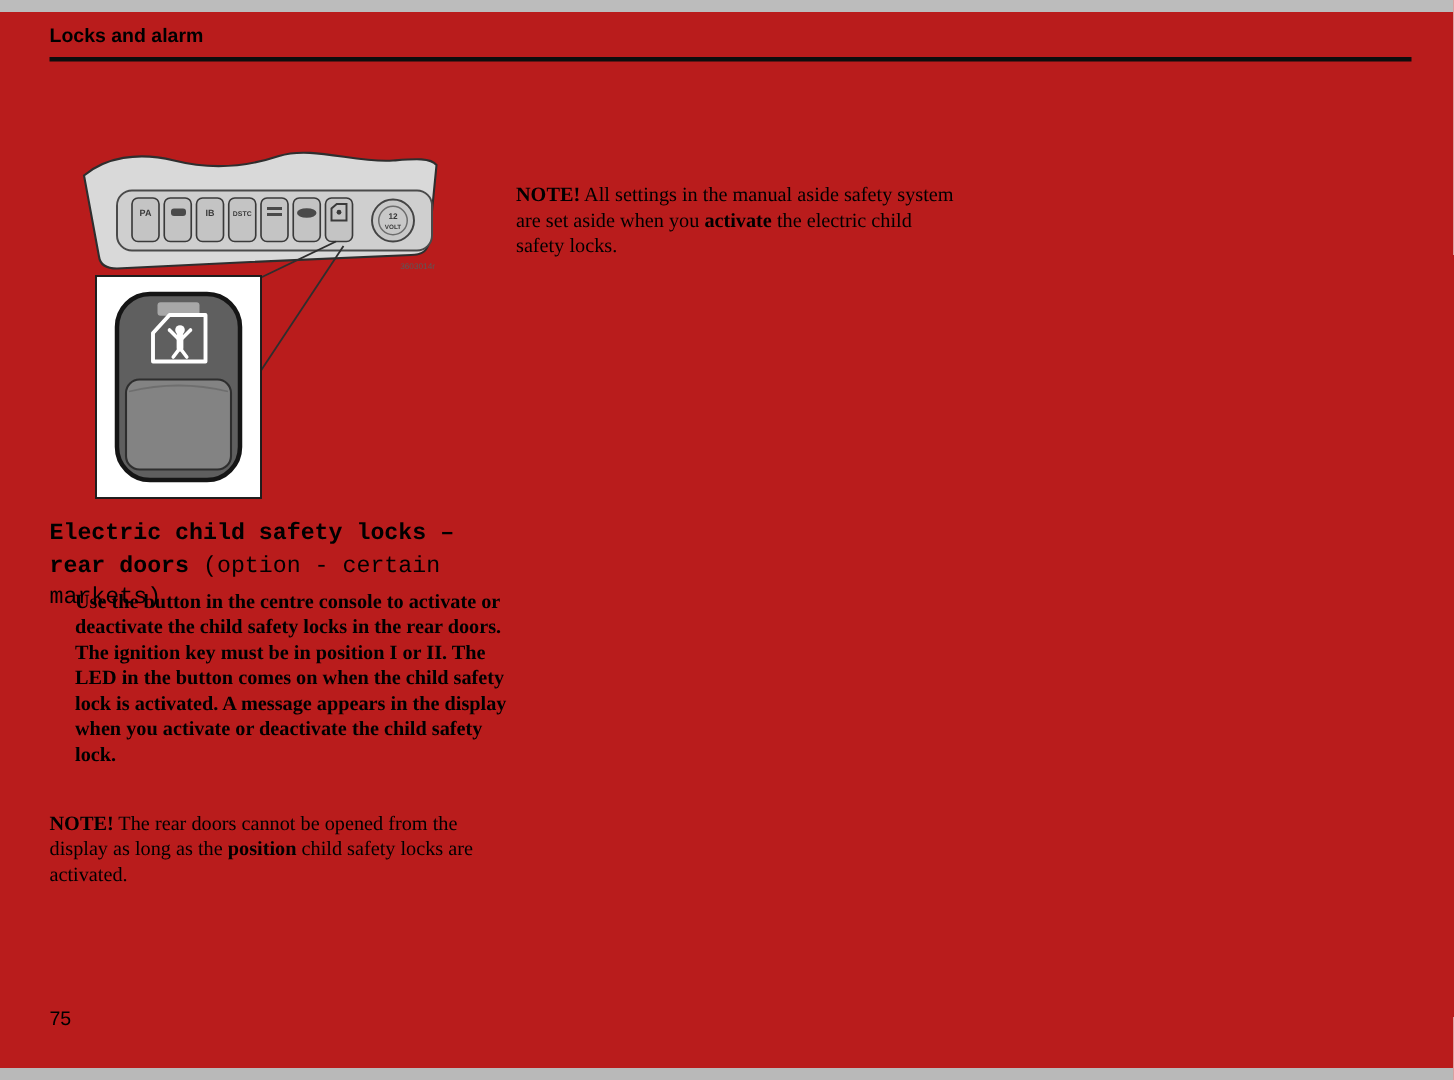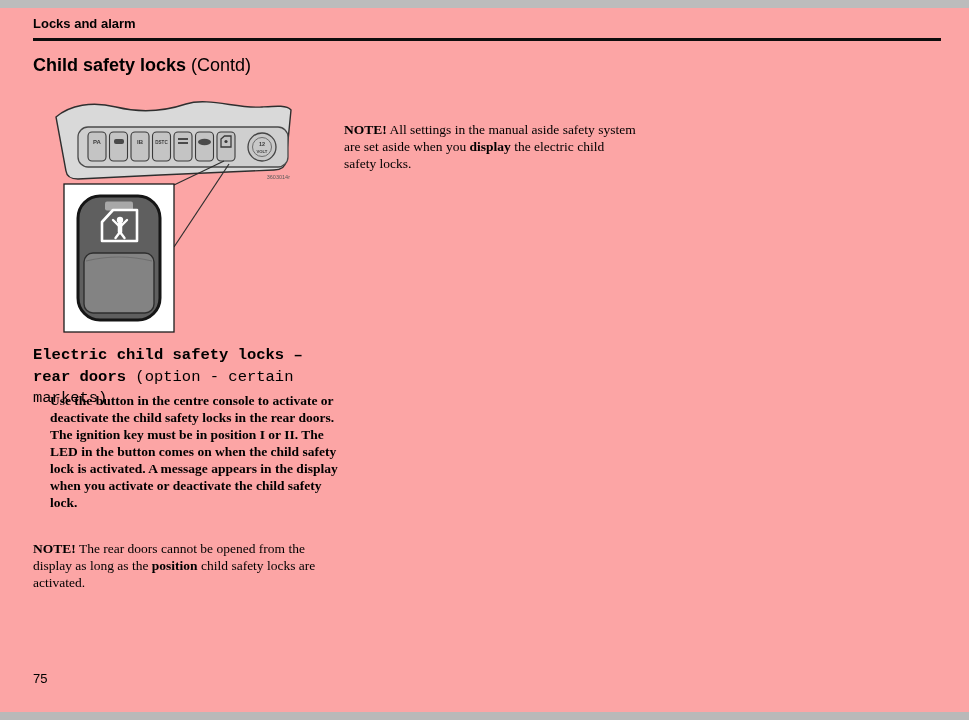--- a/index.html
+++ b/index.html
@@ -1,21 +1,21 @@
 <!DOCTYPE html>
 <html><head>
 <meta charset="utf-8">
 <style>
   * { margin: 0; padding: 0; box-sizing: border-box; }
   html, body { background: #ffffff; }
   .page {
     position: relative;
     width: 969px;
     height: 720px;
-    background: #fca5a5;
+    background: #b91c1c;
     overflow: hidden;
     font-family: "Liberation Serif", serif;
     color: #000000;
   }
   .bar {
     position: absolute;
     left: 0;
     width: 969px;
     height: 8px;
     background: #bcbcbc;
@@ -91,21 +91,20 @@
 <body>
 
 <div class="page">
 
   <div class="bar top"></div>
 
   <div class="section-header">Locks and alarm</div>
 
   <div class="header-rule"></div>
 
-  <div class="page-title"><b>Child safety locks</b> <span>(Contd)</span></div>
 
   <svg class="illustration" viewBox="0 0 270 245">
 
     <path d="M 16,22 C 30,10 52,6 76,12 C 100,18 122,17 146,9 C 168,2 198,14 222,12 C 236,11 247,10 251,15 L 246,66 Q 245,75 234,75 L 120,80 L 38,84 Q 27,84 26,76 Z" fill="#d9d9d9" stroke="#2e2e2e" stroke-width="1.4"></path>
 
     <rect x="38" y="32" width="210" height="40" rx="10" fill="#cfcfcf" stroke="#4a4a4a" stroke-width="1.3"></rect>
 
     <g stroke="#3a3a3a" stroke-width="1.1">
       <rect x="48" y="37" width="18" height="29" rx="4" fill="#c4c4c4"></rect>
       <rect x="69.5" y="37" width="18" height="29" rx="4" fill="#c4c4c4"></rect>
@@ -153,21 +152,21 @@
         <path d="M79,131 L73,125" stroke-width="2.4"></path>
         <path d="M81,131 L87,125" stroke-width="2.4"></path>
         <path d="M80,137 L75.5,143" stroke-width="2.4"></path>
         <path d="M80,137 L84.5,143" stroke-width="2.4"></path>
       </g>
     </g>
     <rect x="44" y="158" width="70" height="60" rx="9" fill="#838383" stroke="#2e2e2e" stroke-width="1.4"></rect>
     <path d="M46,166 Q79,158 112,166" fill="none" stroke="#6e6e6e" stroke-width="1.2"></path>
   </svg>
 
-  <p class="col-text right-note"><b>NOTE!</b> <span>All settings in the manual aside safety system are set aside when you</span> <b>display</b> <span>the electric child safety locks.</span></p>
+  <p class="col-text right-note"><b>NOTE!</b> <span>All settings in the manual aside safety system are set aside when you</span> <b>activate</b> <span>the electric child safety locks.</span></p>
 
   <h2 class="sub-heading"><b>Electric child safety locks – rear doors</b> <span>(option - certain markets)</span></h2>
 
   <p class="col-text body-text">Use the button in the centre console to activate or deactivate the child safety locks in the rear doors. The ignition key must be in position I or II. The LED in the button comes on when the child safety lock is activated. A message appears in the display when you activate or deactivate the child safety lock.</p>
 
   <p class="col-text left-note"><b>NOTE!</b> <span>The rear doors cannot be opened from the display as long as the</span> <b>position</b> <span>child safety locks are activated.</span></p>
 
   <div class="page-number">75</div>
 
   <div class="bar bottom"></div>

